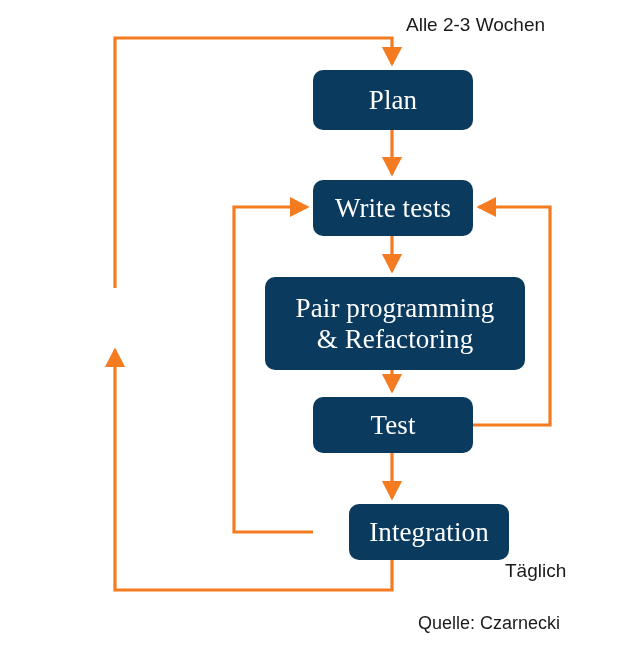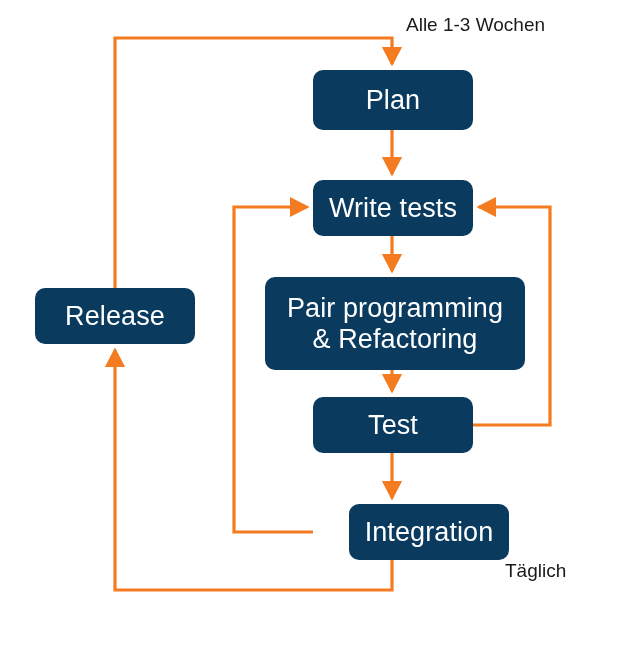--- a/index.html
+++ b/index.html
@@ -26,21 +26,21 @@
   }
   .node-box {
     position: absolute;
     background: #0A3A5E;
     border-radius: 10px;
     display: flex;
     align-items: center;
     justify-content: center;
     text-align: center;
     color: #ffffff;
-    font-family: Liberation Sans, sans-serif;
+    font-family: Liberation Serif, serif;
     font-size: 27px;
     line-height: 1.14;
     font-weight: 400;
     letter-spacing: 0.1px;
     box-sizing: border-box;
     z-index: 2;
   }
   .node-box .node-label {
     display: block;
     white-space: pre-line;
@@ -102,22 +102,20 @@
   </div>
 
   <div class="node-box" style="left:313px; top:397px; width:160px; height:56px;">
     <span class="node-label">Test</span>
   </div>
 
   <div class="node-box" style="left:313px; top:504px; width:160px; height:56px;margin-left:36px;">
     <span class="node-label">Integration</span>
   </div>
 
-  <div class="node-box" style="left:35px; top:288px; width:160px; height:56px;">
-    <span class="node-label">Release</span>
-  </div>
 
-  <div class="caption" style="left:406px; top:14px;">Alle 1-3 Wochen</div>
+  <div class="caption" style="left:406px; top:14px;">Alle 2-3 Wochen</div>
 
   <div class="caption" style="left:505px; top:521px;margin-top:39px;">Täglich</div>
 
+  <div class="caption caption-source" style="left:418px; top:613px;">Quelle: Czarnecki</div>
 
 </div>
 
 </body></html>

